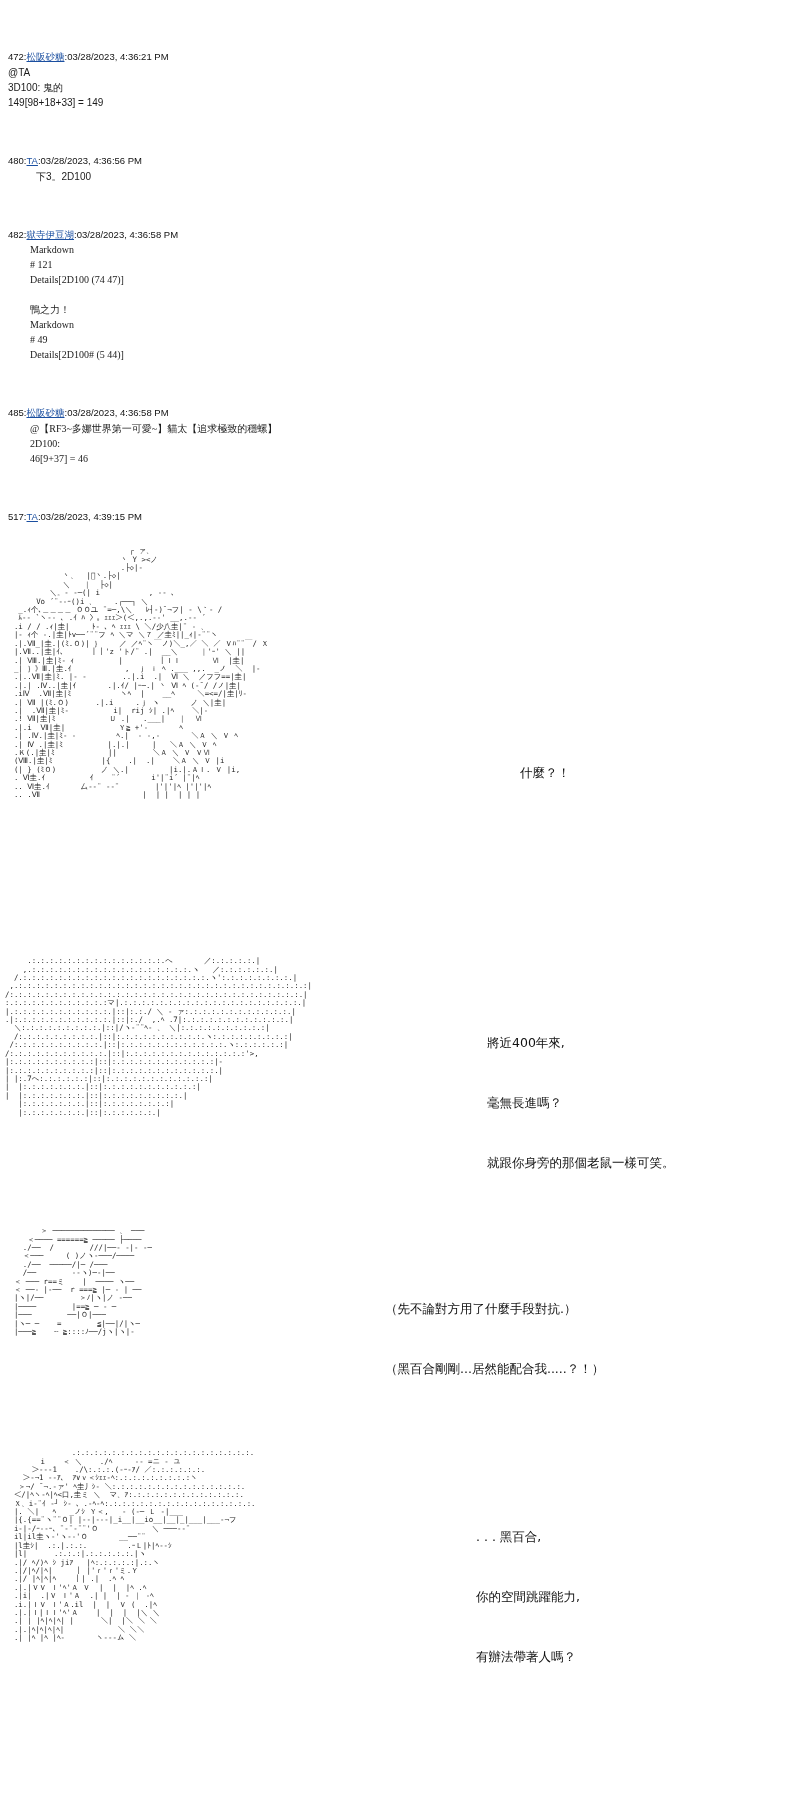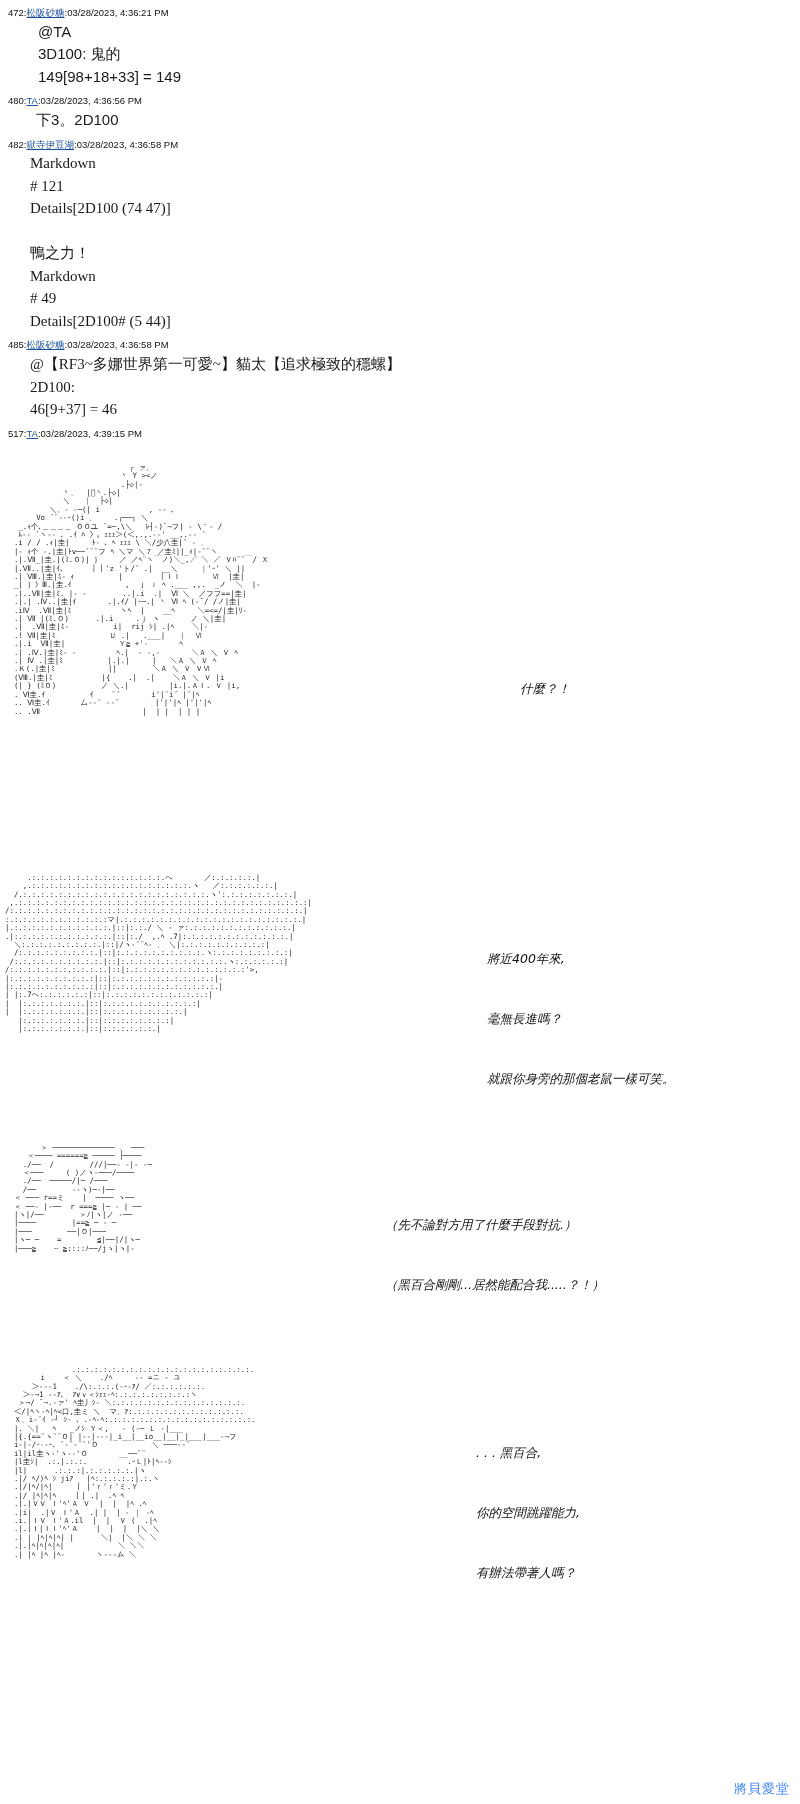--- a/index.html
+++ b/index.html
@@ -28,34 +28,35 @@
     padding: 6px 8px 0 8px;
     font-size: 9.5px;
     line-height: 1.45;
     color: #1a1a1a;
   }
   .log-entry {
     margin-bottom: 2px;
   }
   .log-head {
     white-space: nowrap;
+    margin-top: 44px;
   }
   .log-id {
     color: #111;
   }
   .log-user {
     color: #1b4fa0;
     text-decoration: underline;
   }
   .log-time {
     color: #111;
   }
   .log-body {
-    margin: 1px 0 6px 30px;
-    font-size: 15px;
+    margin: 1px 0 6px 0;
+    font-size: 10px;
     line-height: 1.5;
     white-space: pre-wrap;
   }
   .log-body.indent2 { margin-left: 28px; }
   .log-body.indent3 { margin-left: 22px; font-family: Liberation Serif, serif; }
 
   
   .scene {
     position: relative;
     margin: 0;
@@ -68,21 +69,20 @@
     color: #1c1c1c;
     letter-spacing: 0px;
   }
   .dialogue {
     position: absolute;
     font-family: "DejaVu Sans", "Liberation Sans", sans-serif;
     font-size: 12.5px;
     line-height: 30px;
     color: #111;
     white-space: pre;
-    font-style: italic;
   }
 
   
   #scene1 { height: 420px; }
   #scene1 .aa { position: absolute; left: 5px; top: 14px; }
   #scene1 .dialogue { left: 520px; top: 232px; }
 
   #scene2 { height: 268px; }
   #scene2 .aa { position: absolute; left: 5px; top: 4px; }
   #scene2 .dialogue { left: 487px; top: 82px; }

